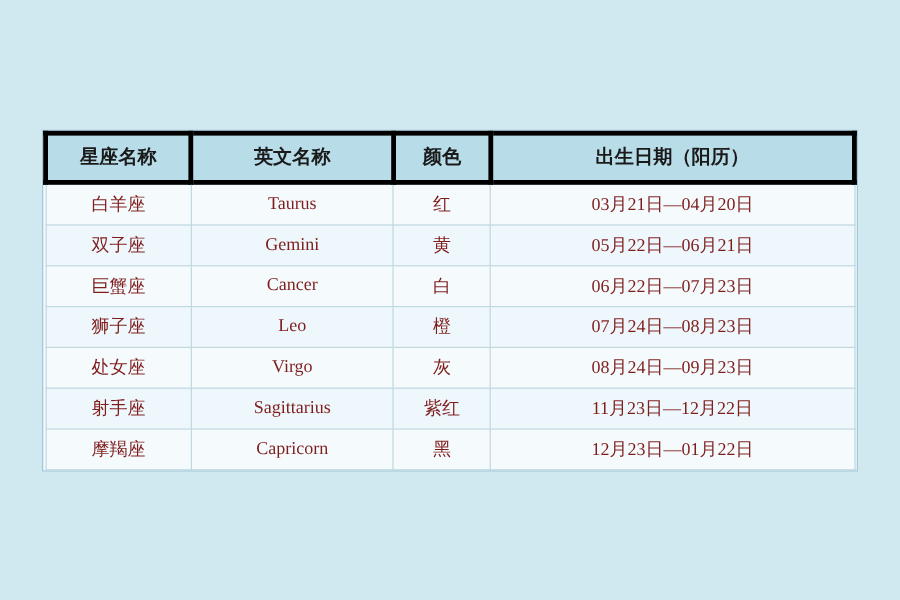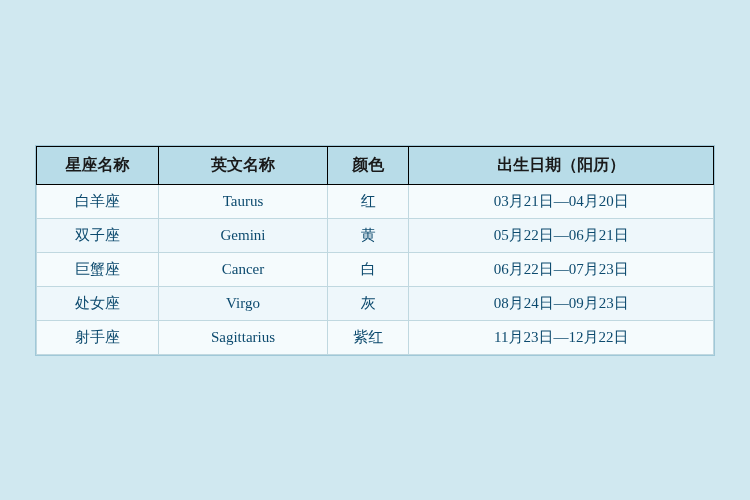--- a/index.html
+++ b/index.html
@@ -28,42 +28,42 @@
     table {
       width: 100%;
       border-collapse: collapse;
     }
 
     thead tr {
       background-color: #b8dce8;
     }
 
     thead th {
-      border: 1px solid #000000;
+      border: 4px solid #000000;
       padding: 8px 12px;
       text-align: center;
       font-size: 16px;
       font-weight: bold;
       color: #1a1a1a;
     }
 
     tbody tr {
       background-color: #f5fbfd;
     }
 
     tbody tr:nth-child(even) {
       background-color: #eef7fb;
     }
 
     tbody td {
       border: 1px solid #c0d8e0;
       padding: 7px 0;
       text-align: center;
       font-size: 15px;
-      color: #0c4a6e;
+      color: #7f1d1d;
     }
 
     .col-cn { width: 18%; }
     .col-en { width: 25%; }
     .col-color { width: 12%; }
     .col-date { width: 45%; }
   </style>
 </head>
 <body>
 
@@ -90,26 +90,38 @@
           <td>黄</td>
           <td>05月22日—06月21日</td>
         </tr>
         <tr>
           <td>巨蟹座</td>
           <td>Cancer</td>
           <td>白</td>
           <td>06月22日—07月23日</td>
         </tr>
         <tr>
+          <td>狮子座</td>
+          <td>Leo</td>
+          <td>橙</td>
+          <td>07月24日—08月23日</td>
+        </tr>
+        <tr>
           <td>处女座</td>
           <td>Virgo</td>
           <td>灰</td>
           <td>08月24日—09月23日</td>
         </tr>
         <tr>
           <td>射手座</td>
           <td>Sagittarius</td>
           <td>紫红</td>
           <td>11月23日—12月22日</td>
         </tr>
+        <tr>
+          <td>摩羯座</td>
+          <td>Capricorn</td>
+          <td>黑</td>
+          <td>12月23日—01月22日</td>
+        </tr>
       </tbody>
   </table>
 </div>
 
 </body></html>

